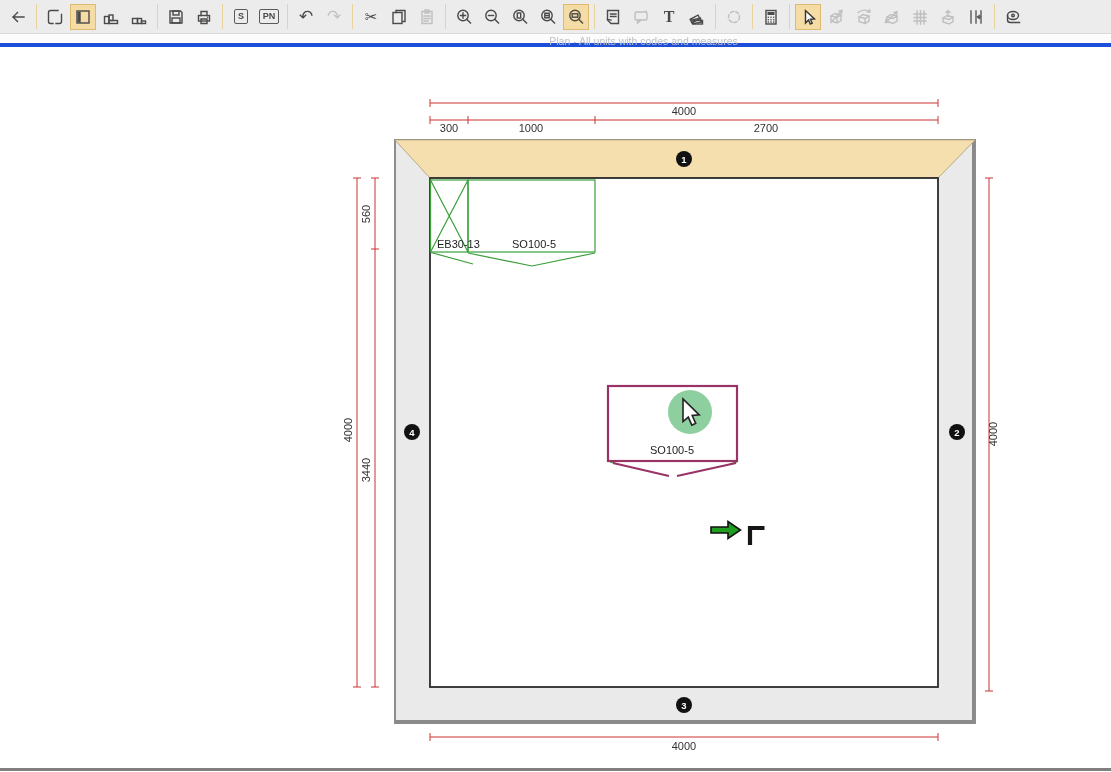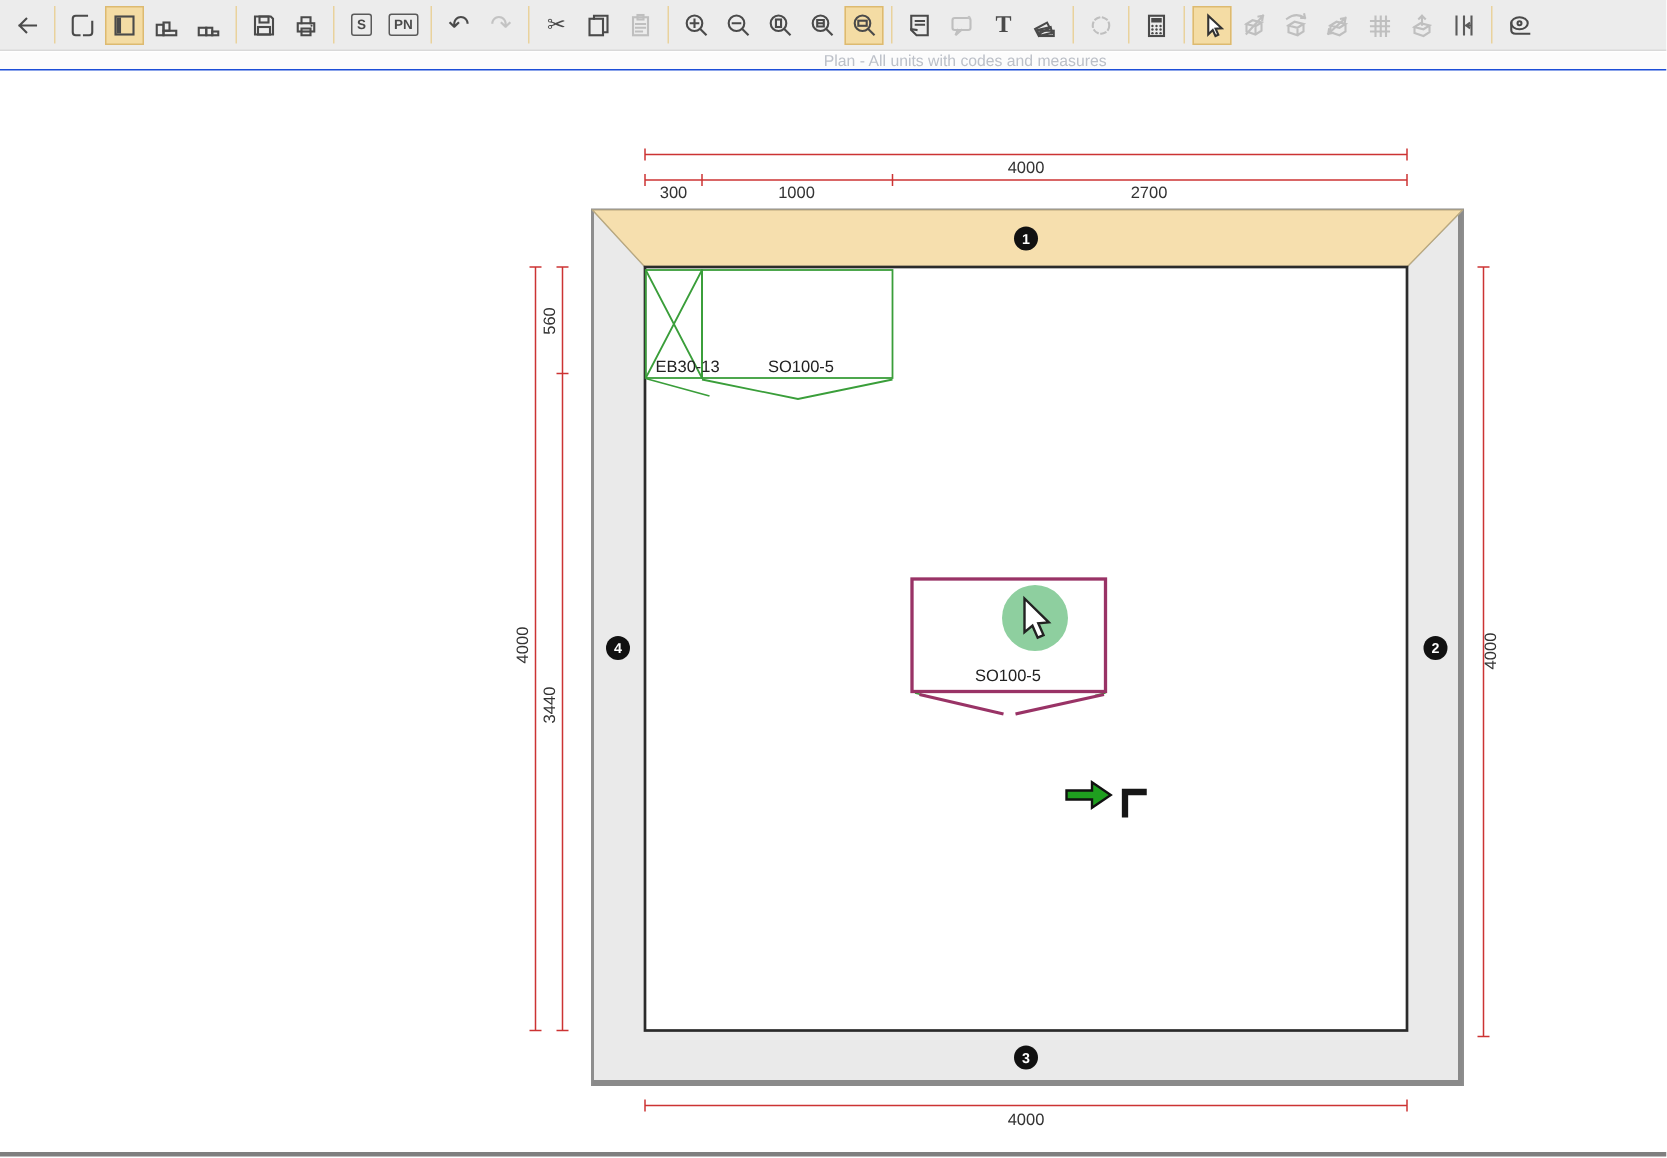--- a/index.html
+++ b/index.html
@@ -18,21 +18,21 @@
   .tb.dis svg .fillp{fill:#c4c4c4}
   .glyph{font-size:17px;line-height:1;color:#4a4a4a}
   .glyph.g2{font-size:15px}
   .dis .glyph{color:#c3c3c3}
   .boxed{border:1.5px solid #5a5a5a;color:#4a4a4a;font-size:9px;font-weight:bold;
          padding:2px 3px;border-radius:2px;line-height:1}
   .serifT{font-family:"Liberation Serif",serif;font-size:16px;font-weight:bold;color:#4a4a4a;line-height:1}
 
   
   .titlebar{position:absolute;top:35px;left:0;width:1111px;height:12px;background:#fcfcfc;
-            border-bottom:1px solid #1d4ed8;font-size:10.5px;line-height:12px;color:#bcc0c8;
+            border-bottom:4px solid #1d4ed8;font-size:10.5px;line-height:12px;color:#bcc0c8;
             text-align:center;box-sizing:border-box;padding-left:176px}
 
   
   .canvas{position:absolute;top:62px;left:0;width:939px;height:722px}
   .dim{font-family:"Liberation Sans",sans-serif;font-size:11px;fill:#333;text-anchor:middle}
   .lbl{font-family:"Liberation Sans",sans-serif;font-size:11px;fill:#222}
   .mkr{font-family:"Liberation Sans",sans-serif;font-size:9.5px;font-weight:bold;fill:#fff;text-anchor:middle}
 
   .bottomstrip{position:absolute;top:768px;left:0;width:1111px;height:3px;background:#7f7f7f}
 </style>

